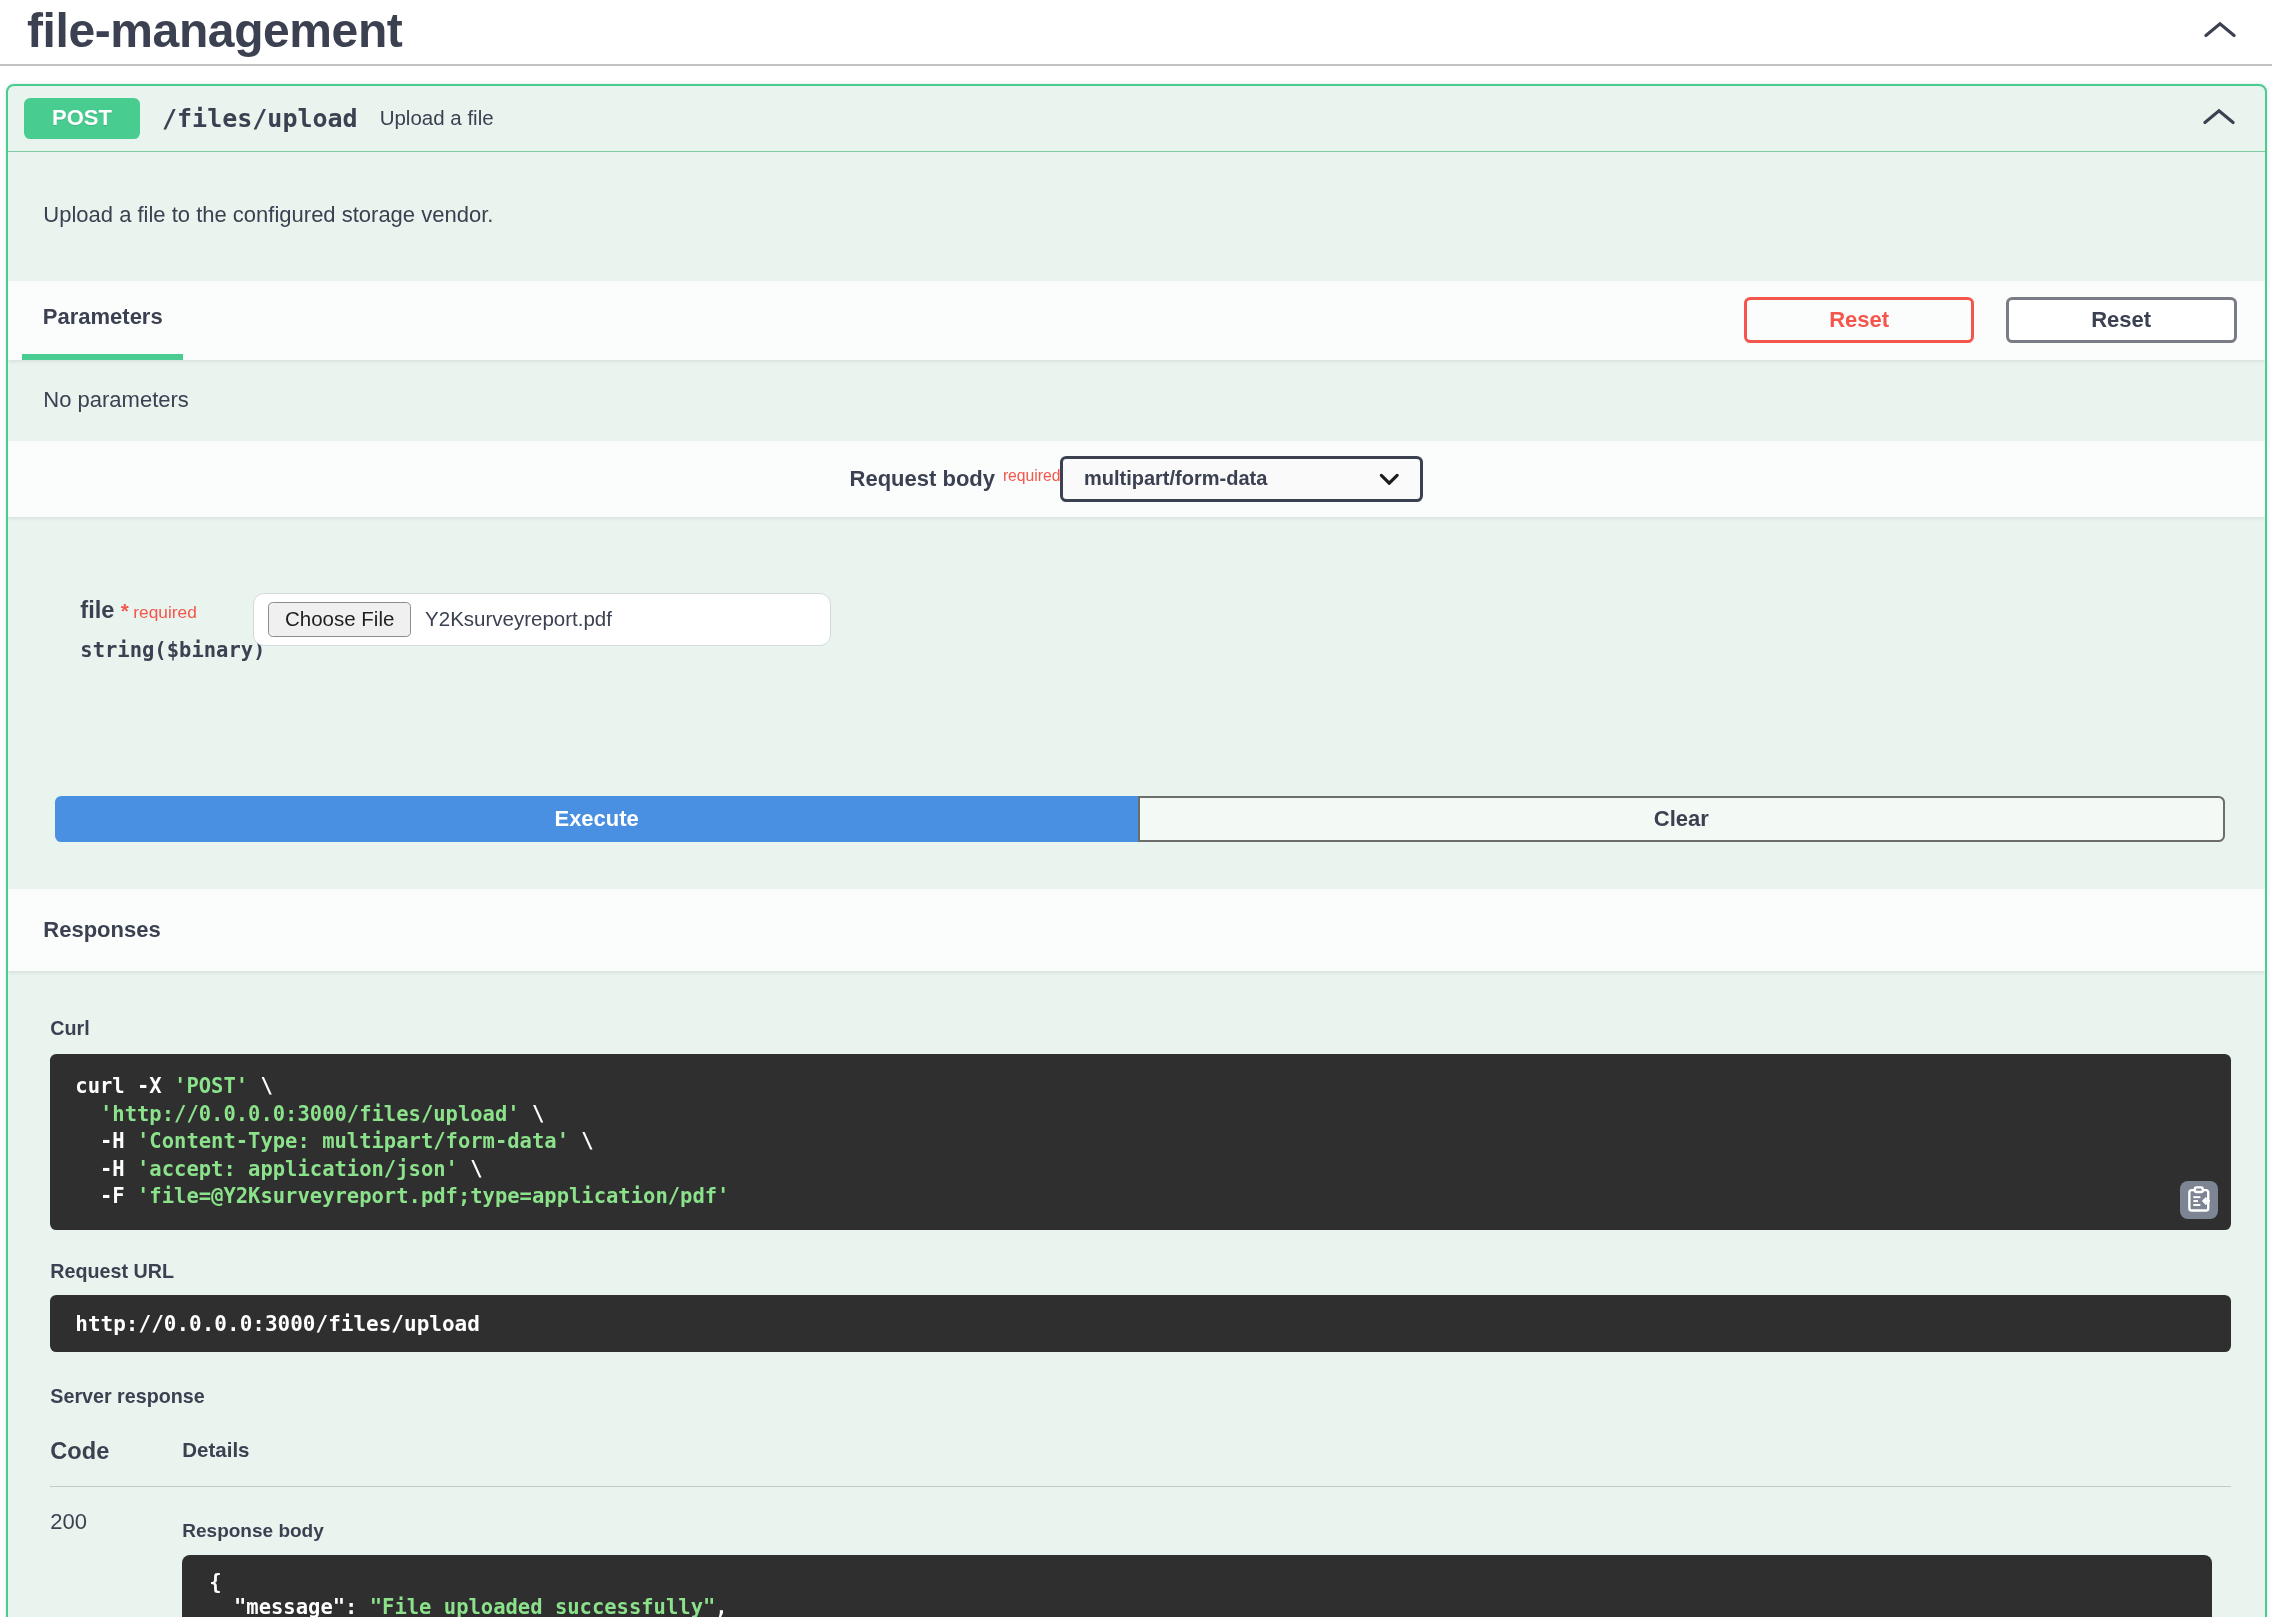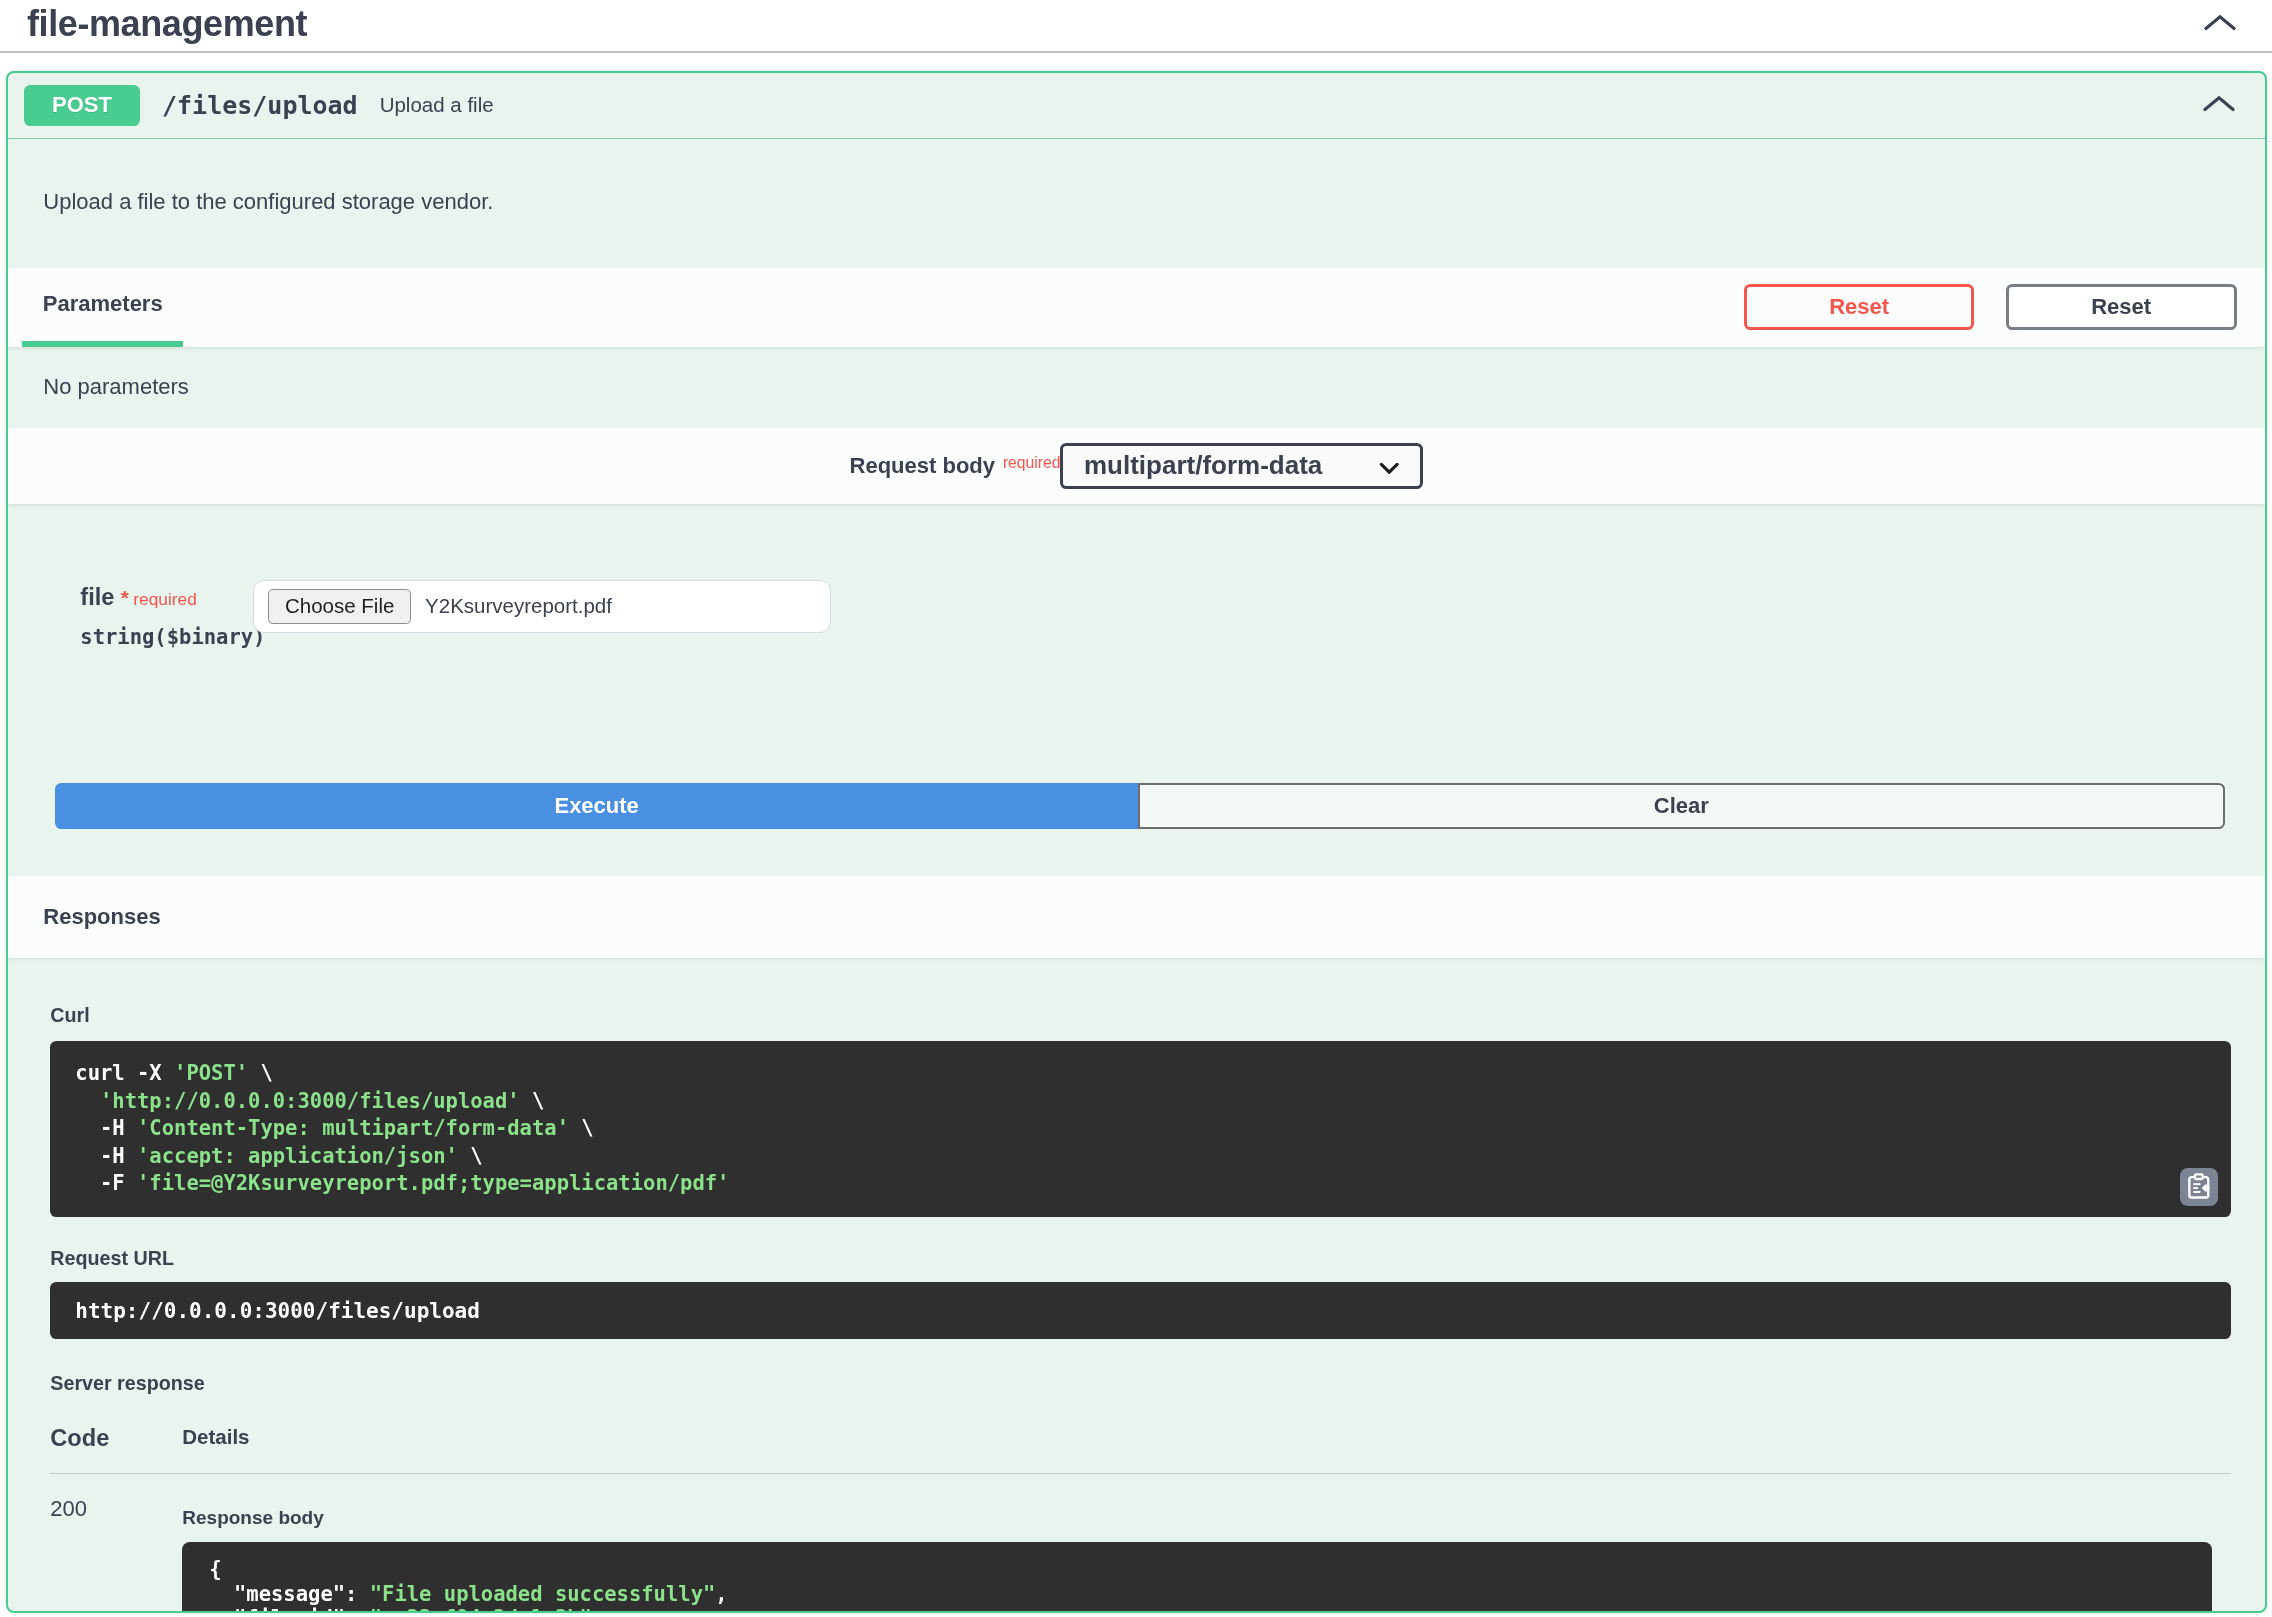--- a/index.html
+++ b/index.html
@@ -11,21 +11,21 @@
     color: #3b4151;
   }
   .mono { font-family: "DejaVu Sans Mono", monospace; }
 
   
   .tag-header {
     display: flex; align-items: center; justify-content: space-between;
     padding: 3.1px 35px 6.3px 27px;
     border-bottom: 2.4px solid #c2c2c2;
   }
-  .tag-title { font-size: 36px; font-weight: bold; letter-spacing: -0.4px; }
+  .tag-title { font-size: 48px; font-weight: bold; letter-spacing: -0.4px; }
 
   
   .opblock {
     margin: 17.3px 6.3px 0 6.3px;
     border: 2.4px solid #49cc90;
     border-radius: 7.9px;
     background: #e9f4ee;
     box-shadow: 0 0 4.7px rgba(0,0,0,.12);
     height: 1542px;
     overflow: hidden;
@@ -85,21 +85,21 @@
   .sup-required {
     color: #f4564c; font-size: 15.7px; font-weight: normal;
     vertical-align: super; margin-left: 7.9px;
   }
   .content-type-select {
     width: 363px; height: 46px;
     border: 3.1px solid #3b4151; border-radius: 6.3px;
     background: #fafafa;
     display: flex; align-items: center; justify-content: space-between;
     padding: 0 20.5px;
-    font-size: 26px; font-weight: bold;
+    font-size: 20px; font-weight: bold;
     cursor: pointer;
   }
 
   
   .param-area { padding: 76px 0 0 72px; display: flex; align-items: flex-start; gap: 42px; }
   .param-meta { width: 131px; padding-top: 4.7px; }
   .param-name { font-size: 23.6px; font-weight: bold; }
   .param-required-star { color: #f4564c; font-size: 20.5px; font-weight: bold; margin-left: 6.3px; }
   .param-required-word { color: #f4564c; font-size: 17.3px; margin-left: 4.7px; }
   .param-type { font-size: 20.5px; font-weight: bold; margin-top: 14px; white-space: nowrap; }

